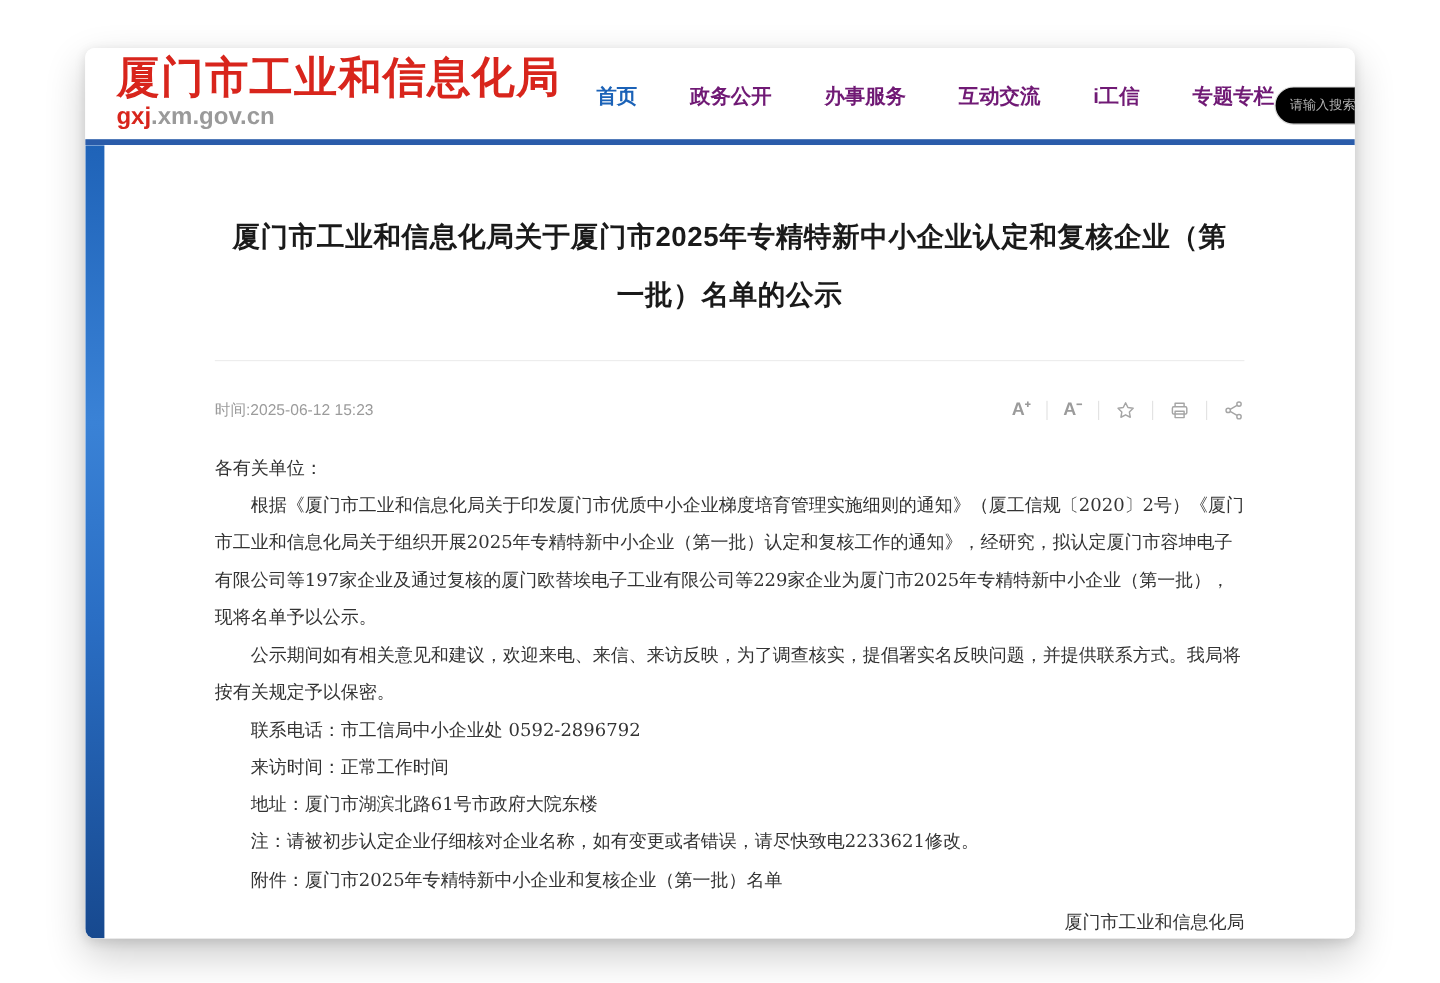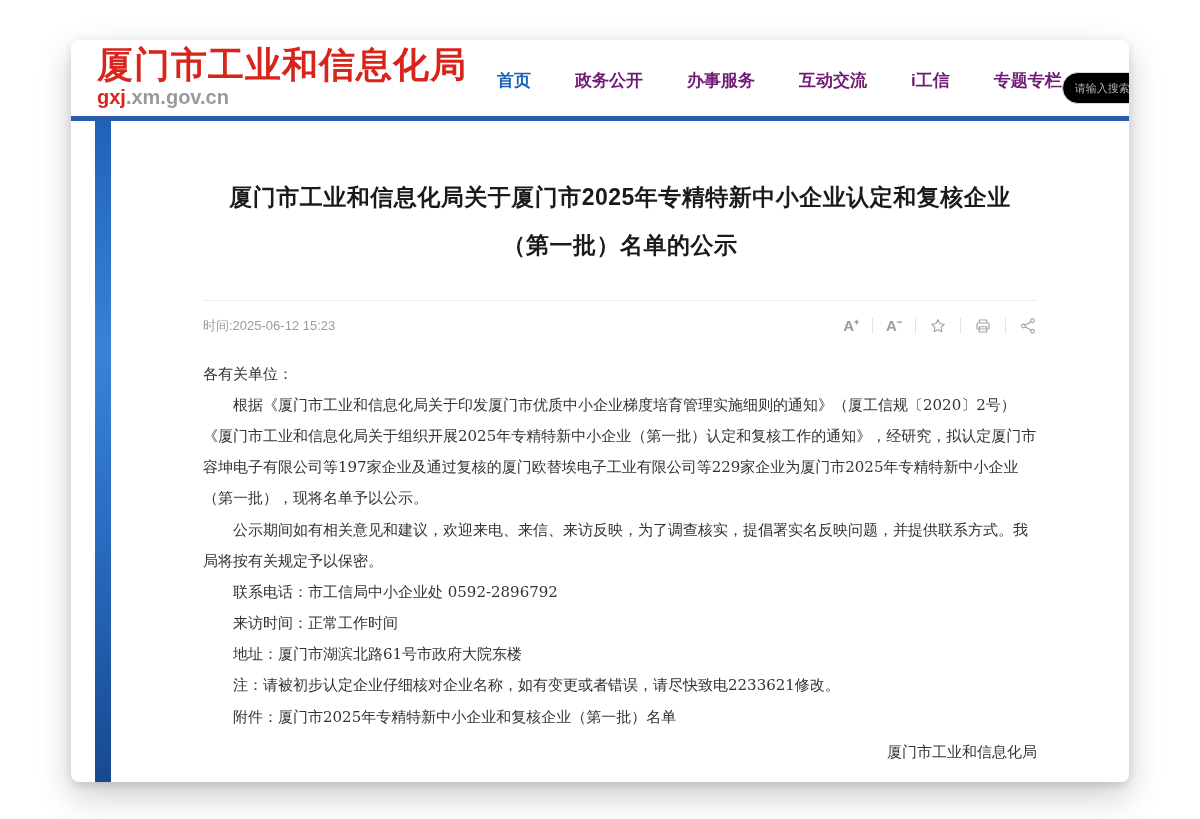--- a/index.html
+++ b/index.html
@@ -31,30 +31,30 @@
     border: 1px solid #d9d9d9; border-radius: 16px; display: flex; align-items: center;
     padding: 0 12px; background: #000000; }
   .search-box input { border: none; outline: none; flex: 1; min-width: 0;
     font-size: 11px; color: #666; background: transparent;
     font-family: "Liberation Sans", sans-serif; }
   .search-box input::placeholder { color: #b0b0b0; }
   .search-box svg { flex: 0 0 auto; }
 
   
   .top-bar { height: 5px; flex: 0 0 5px; background: #2a5caa; }
-  .content-region { position: relative; flex: 1 1 auto; background: #fff; overflow: hidden; margin-left: 24px; }
+  .content-region { position: relative; flex: 1 1 auto; background: #fff; overflow: hidden; }
   .left-banner-strip { position: absolute; left: 0; top: 0; bottom: 0; width: 16px;
     background: linear-gradient(180deg, #1f63b8 0%, #3a82d6 35%, #2a6ec4 60%, #17498f 100%); }
 
   .article-card { margin-left: 16px; height: 100%; background: #fff; padding: 52px 92px 0 92px; }
 
   .article-title { font-size: 23px; font-weight: bold; color: #1a1a1a; text-align: center;
     line-height: 2.1; letter-spacing: .5px; margin: 0 10px 30px; }
 
-  .meta-row { border-top: 1px solid #ededed; padding-top: 16px; display: flex;
+  .meta-row { border-top: 1px solid #ededed; padding-top: 32px; display: flex;
     align-items: center; justify-content: space-between; }
   .meta-time { font-size: 13px; color: #9b9b9b; }
   .tools { display: flex; align-items: center; }
   .tool { color: #9b9b9b; font-size: 16px; padding: 0 13px; cursor: pointer;
     display: flex; align-items: center; line-height: 1; }
   .tool.textual { font-weight: bold; font-size: 15px; letter-spacing: 0; }
   .sep { width: 1px; height: 16px; background: #e3e3e3; }
 
   
   .article-body { margin-top: 24px; font-size: 15px; line-height: 2.08; color: #333;

